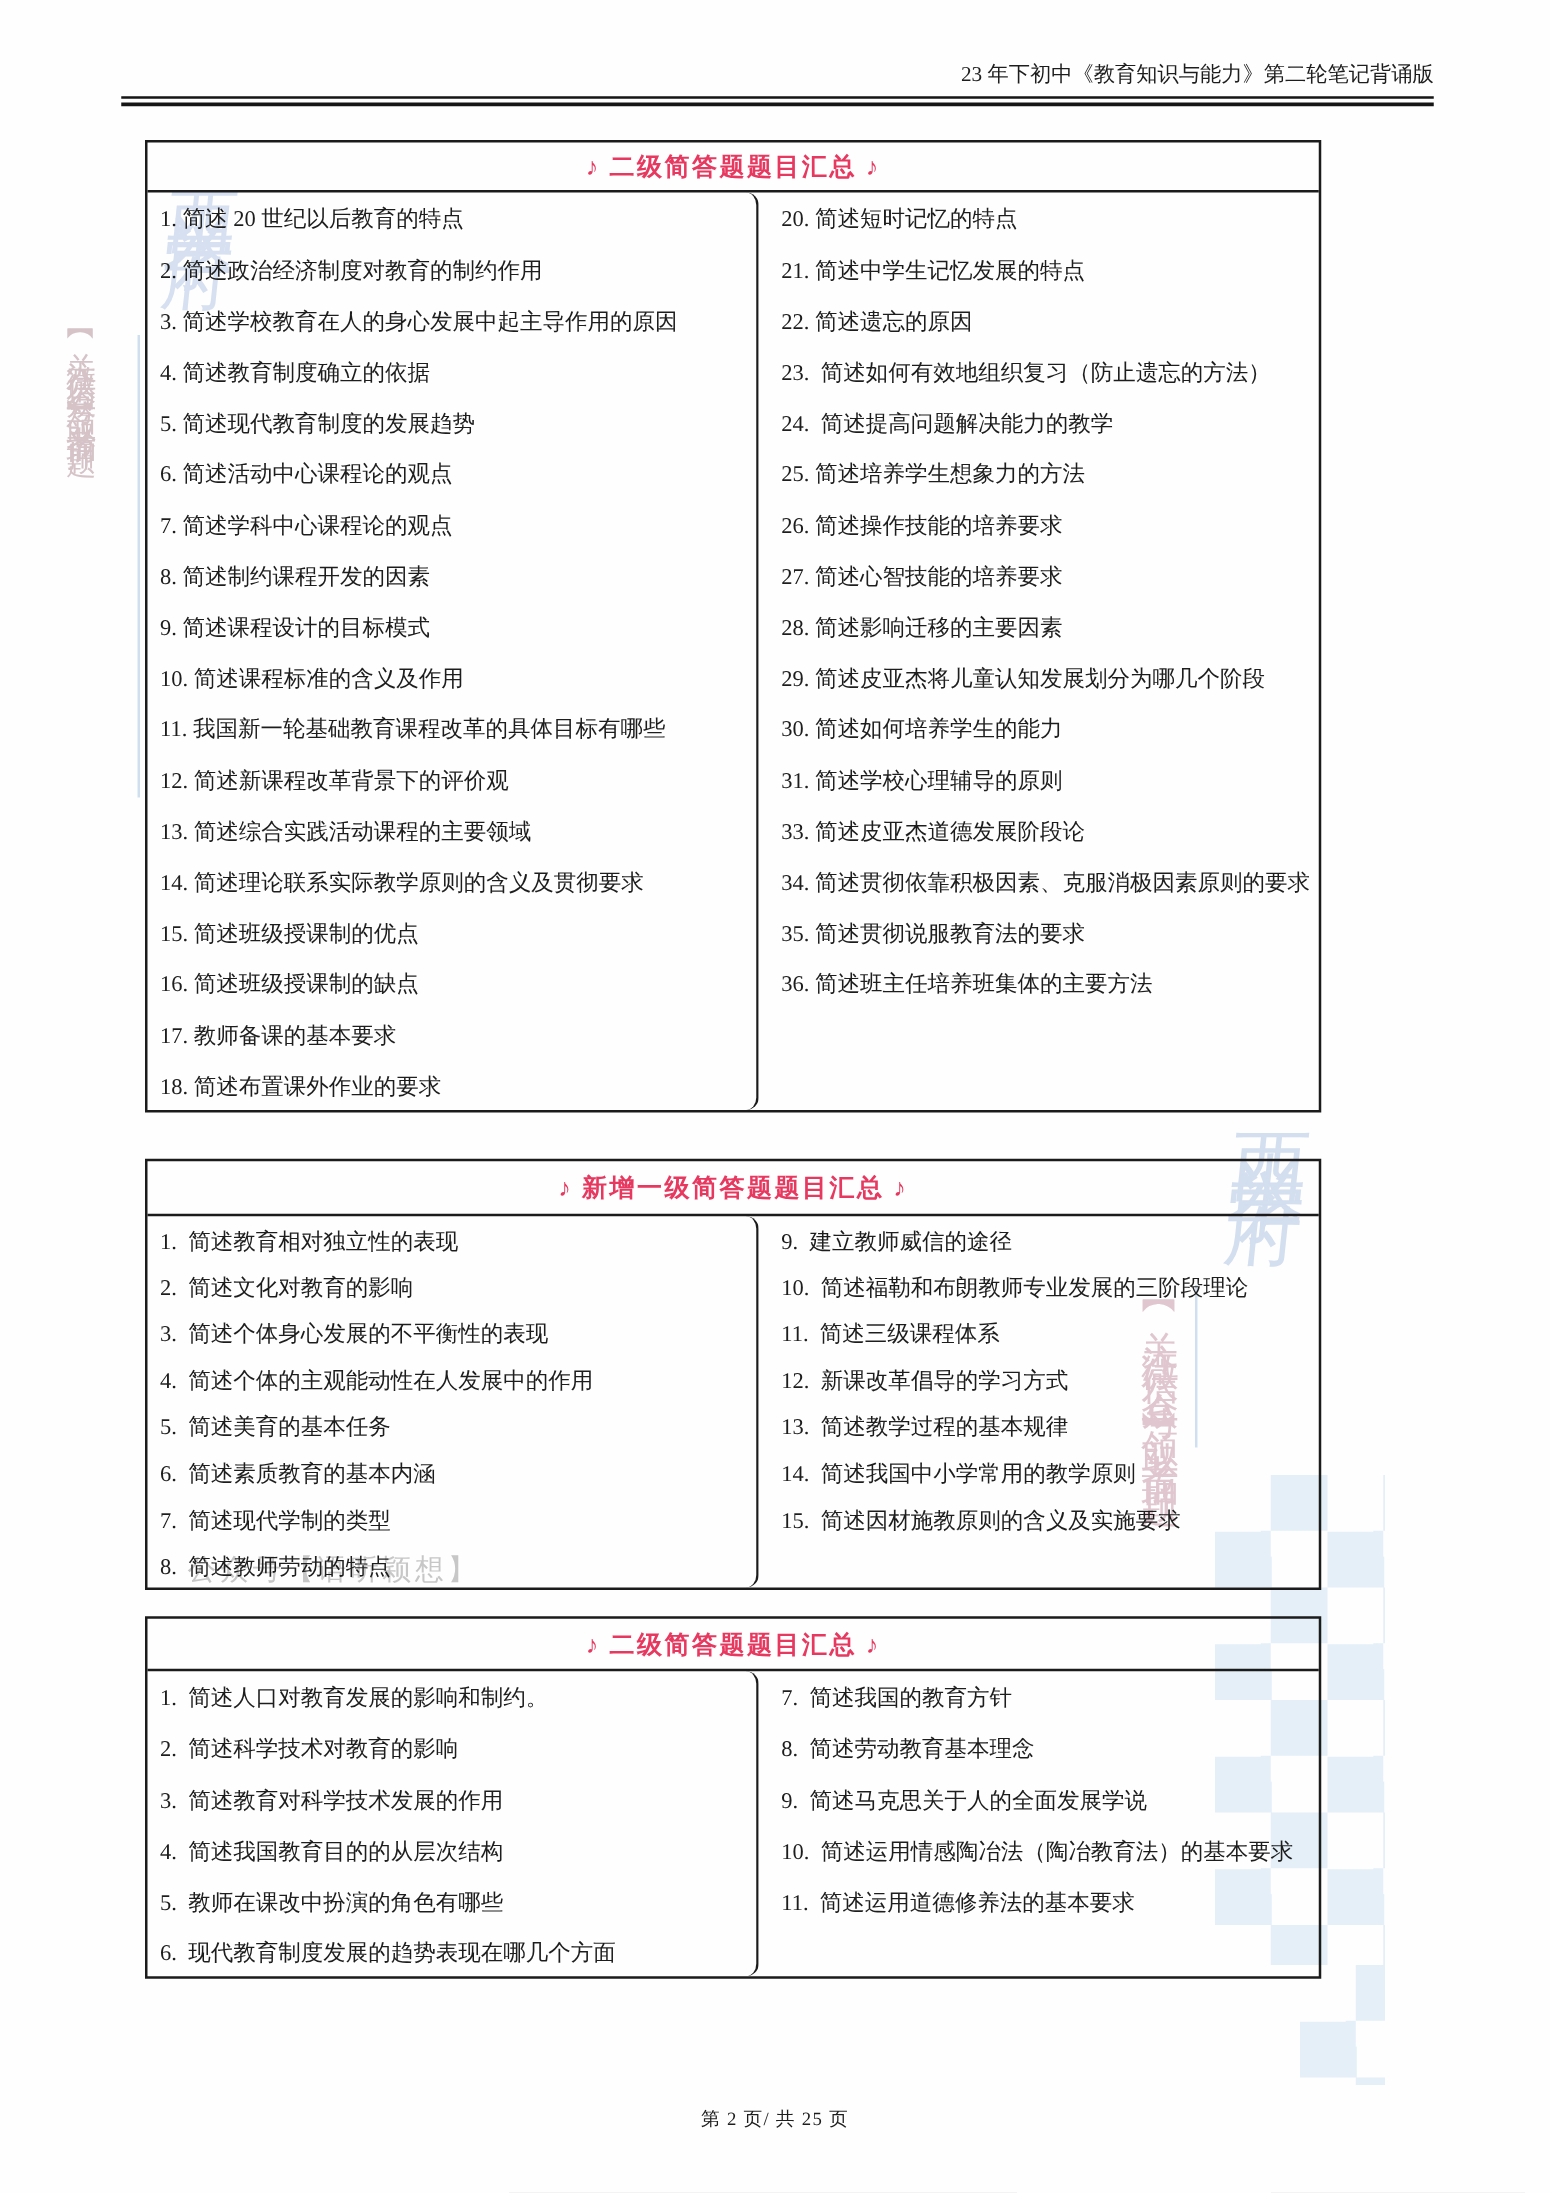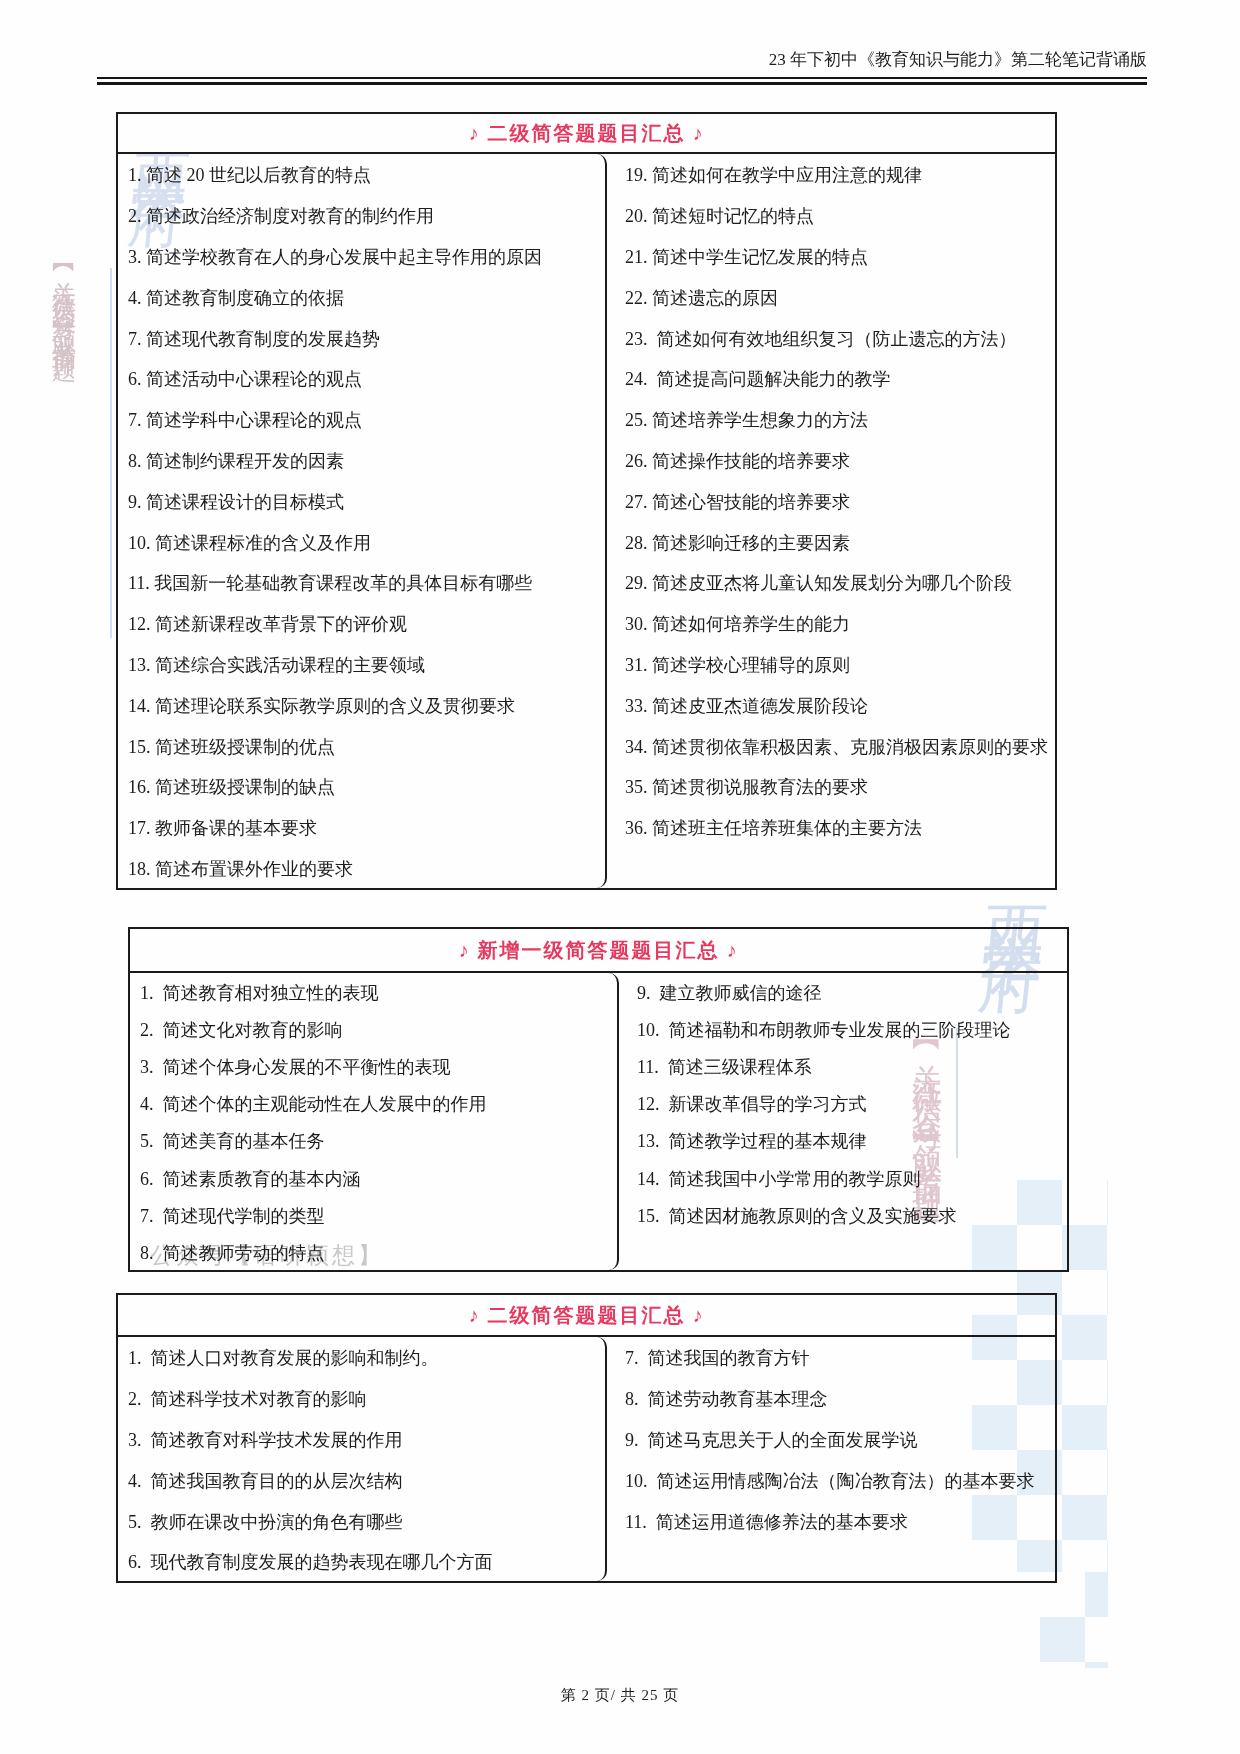--- a/index.html
+++ b/index.html
@@ -41,21 +41,21 @@
   .qtable{position:absolute;left:116px;width:941px;border:2px solid var(--border);box-sizing:border-box;display:flex;flex-direction:column;z-index:1;background:transparent;}
   .qtitle{display:flex;align-items:center;justify-content:center;color:var(--accent);font-weight:bold;font-size:20px;letter-spacing:2px;border-bottom:2px solid var(--border);flex:0 0 auto;}
   .qbody{flex:1;display:flex;min-height:0;}
   .qcol{box-sizing:border-box;min-width:0;}
   .qcol-left{width:489px;border-right:2px solid var(--border);padding:1px 0 0 10px;border-radius:10px;}
   .qcol-right{flex:1;padding:1px 0 0 18px;}
   .item{display:flex;align-items:center;font-size:18px;white-space:pre-wrap;color:#1d1d1d;overflow:hidden;}
   .t1{top:112px;height:778px;}
   .t1 .qtitle{height:38px;}
   .t1 .item{height:40.8px;}
-  .t2{top:927px;height:345px;margin-left:12px;}
+  .t2{top:927px;height:345px;}
   .t2 .qtitle{height:42px;}
   .t2 .item{height:37.2px;}
   .t3{top:1293px;height:290px;}
   .t3 .qtitle{height:40px;}
   .t3 .item{height:40.8px;}
   
   .footer{position:absolute;left:0;width:100%;top:1686px;text-align:center;font-size:15px;letter-spacing:1px;z-index:1;}
 </style>
 </head>
 <body>
@@ -78,37 +78,36 @@
   <div class="header-rule"></div>
 
   <section class="qtable t1">
     <div class="qtitle">♪ 二级简答题题目汇总 ♪</div>
     <div class="qbody">
       <div class="qcol qcol-left">
           <div class="item">1. 简述 20 世纪以后教育的特点</div>
           <div class="item">2. 简述政治经济制度对教育的制约作用</div>
           <div class="item">3. 简述学校教育在人的身心发展中起主导作用的原因</div>
           <div class="item">4. 简述教育制度确立的依据</div>
-          <div class="item">7. 简述现代教育制度的发展趋势</div>
+          <div class="item">5. 简述现代教育制度的发展趋势</div>
           <div class="item">6. 简述活动中心课程论的观点</div>
           <div class="item">7. 简述学科中心课程论的观点</div>
           <div class="item">8. 简述制约课程开发的因素</div>
           <div class="item">9. 简述课程设计的目标模式</div>
           <div class="item">10. 简述课程标准的含义及作用</div>
           <div class="item">11. 我国新一轮基础教育课程改革的具体目标有哪些</div>
           <div class="item">12. 简述新课程改革背景下的评价观</div>
           <div class="item">13. 简述综合实践活动课程的主要领域</div>
           <div class="item">14. 简述理论联系实际教学原则的含义及贯彻要求</div>
           <div class="item">15. 简述班级授课制的优点</div>
           <div class="item">16. 简述班级授课制的缺点</div>
           <div class="item">17. 教师备课的基本要求</div>
           <div class="item">18. 简述布置课外作业的要求</div>
         </div>
       <div class="qcol qcol-right">
-          <div class="item">19. 简述如何在教学中应用注意的规律</div>
           <div class="item">20. 简述短时记忆的特点</div>
           <div class="item">21. 简述中学生记忆发展的特点</div>
           <div class="item">22. 简述遗忘的原因</div>
           <div class="item">23.  简述如何有效地组织复习（防止遗忘的方法）</div>
           <div class="item">24.  简述提高问题解决能力的教学</div>
           <div class="item">25. 简述培养学生想象力的方法</div>
           <div class="item">26. 简述操作技能的培养要求</div>
           <div class="item">27. 简述心智技能的培养要求</div>
           <div class="item">28. 简述影响迁移的主要因素</div>
           <div class="item">29. 简述皮亚杰将儿童认知发展划分为哪几个阶段</div>

